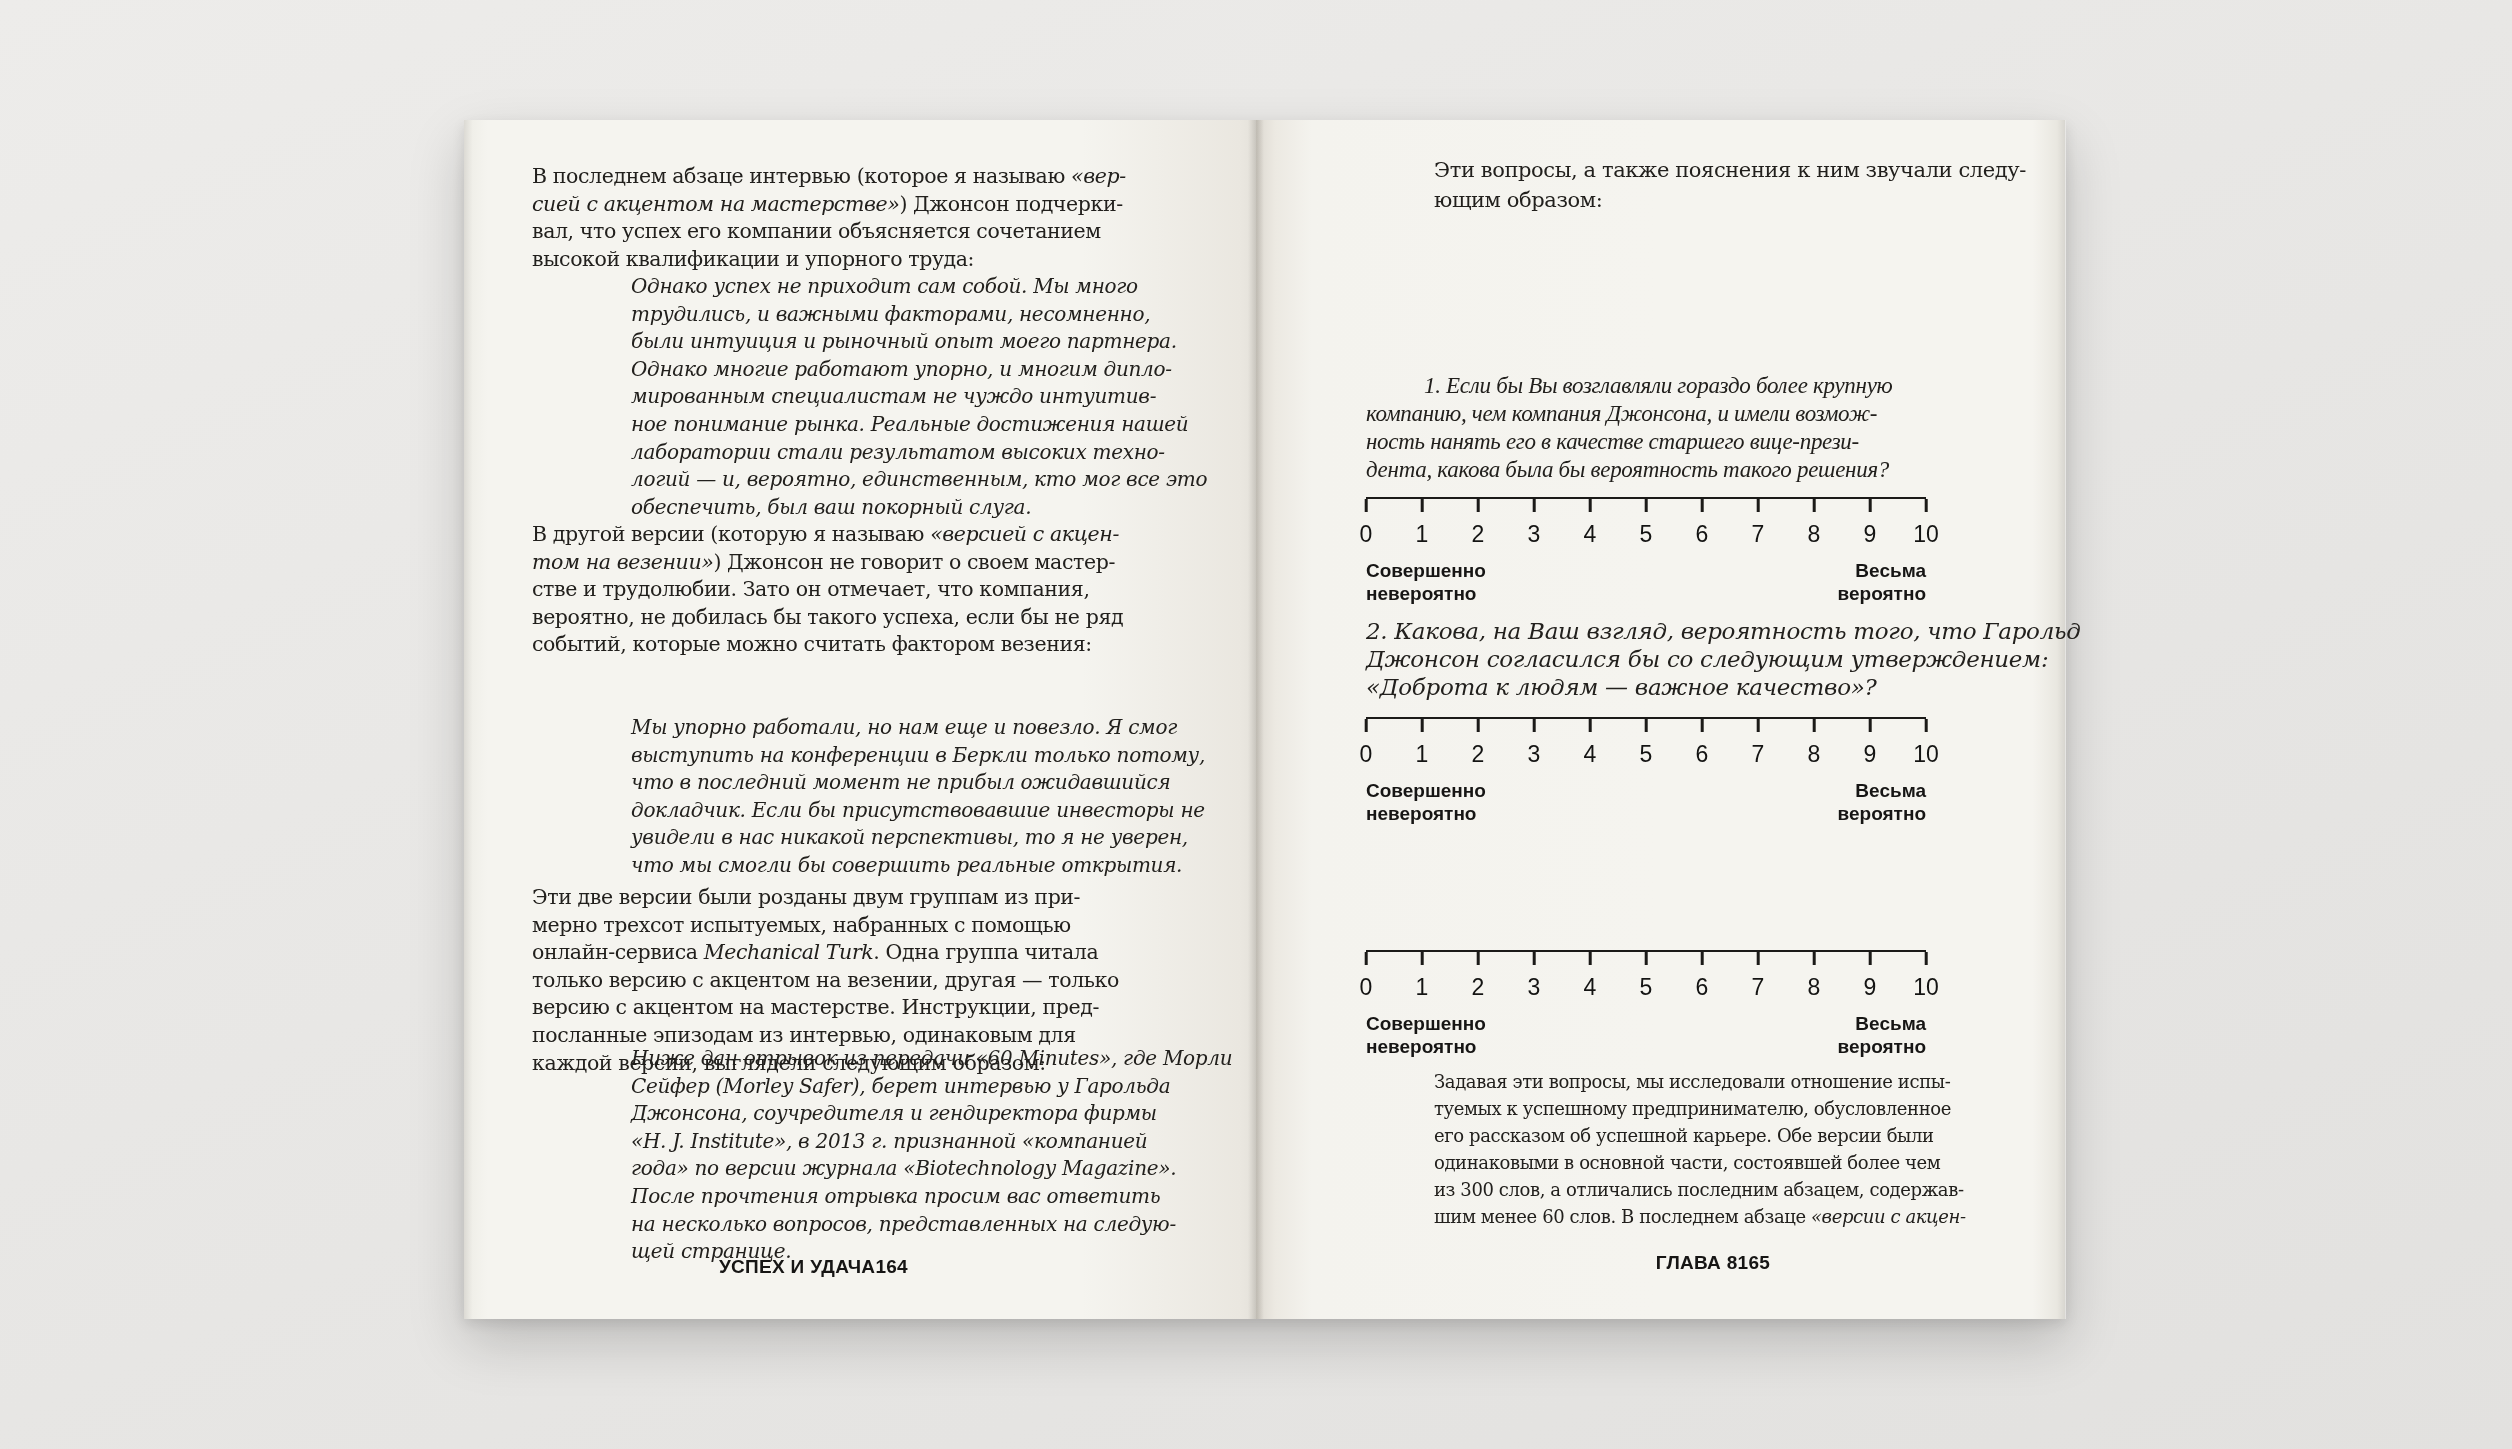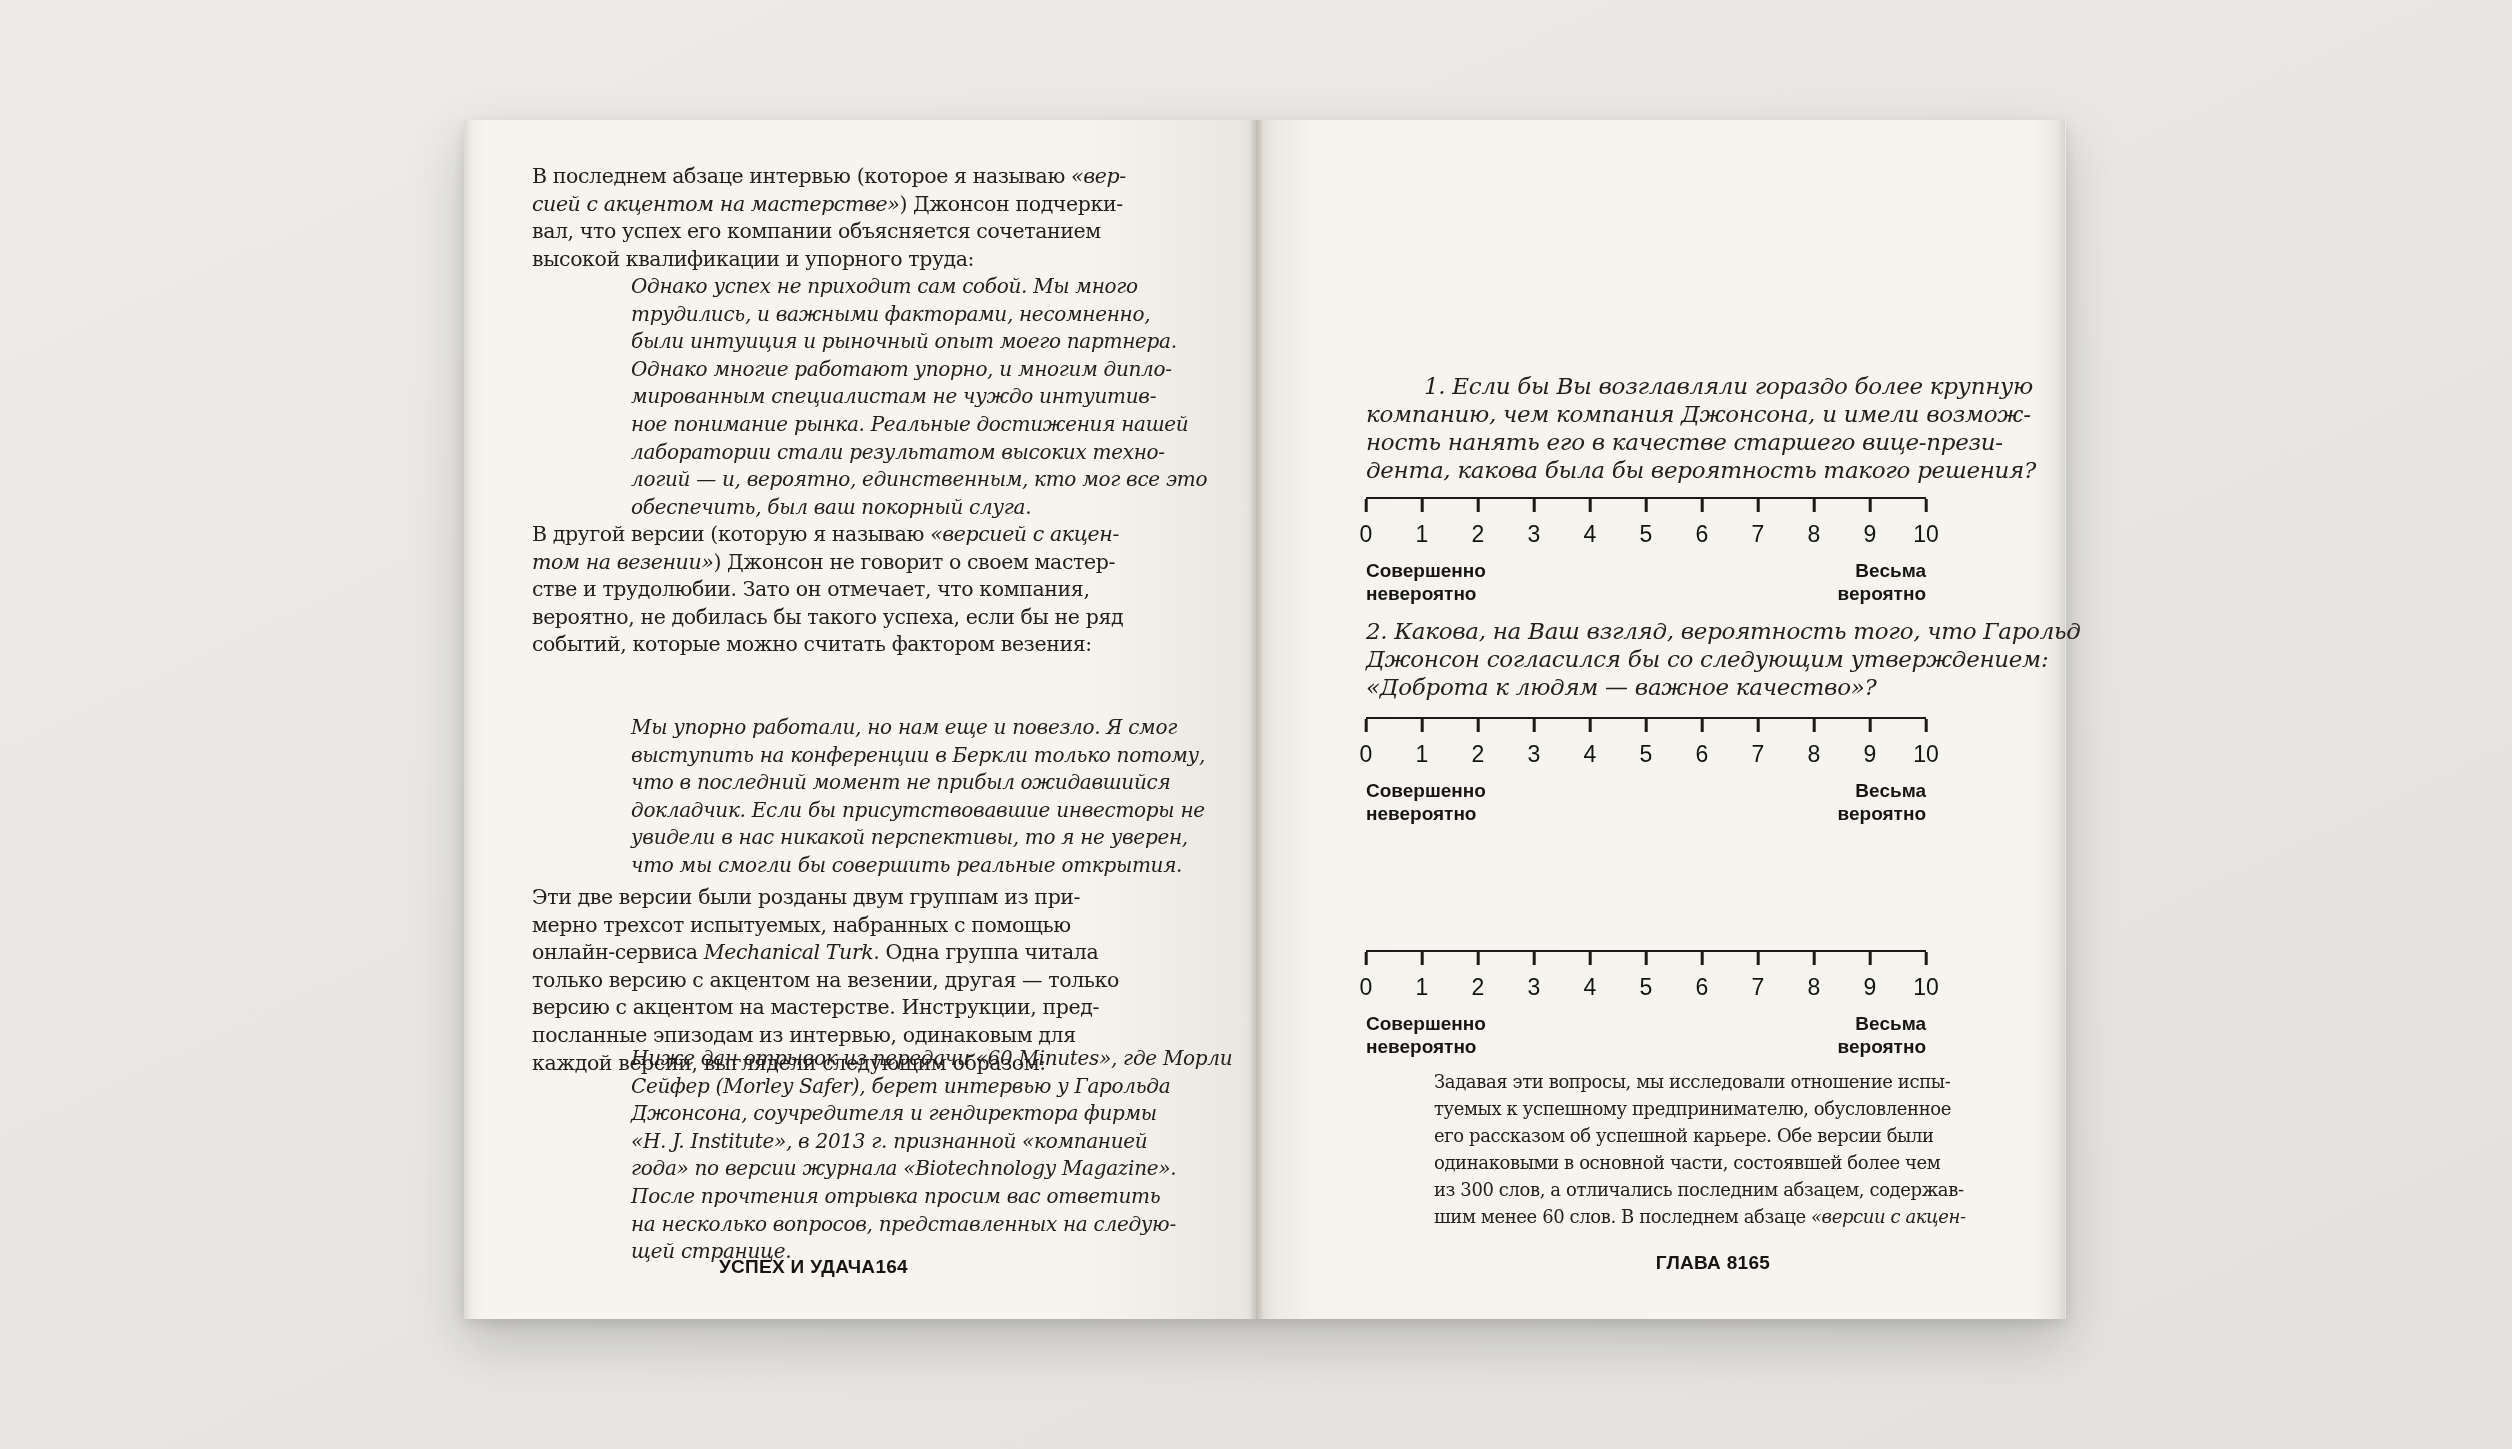--- a/index.html
+++ b/index.html
@@ -14,21 +14,21 @@
   .page-right{left:792px;width:809px;
     background:linear-gradient(to right,#ddd9d1 0px,#ece9e2 19px,#f4f3ee 56px,#f5f4ef 50%,#f5f4ef 96%,#e9e7e0 99%,#d8d6d0 100%);}
   .fold{position:absolute;left:784px;top:0;width:15.7px;height:100%;
     background:linear-gradient(to right,rgba(0,0,0,0),rgba(40,35,25,.16) 55%,rgba(0,0,0,0));}
   .blk{position:absolute;white-space:pre;}
   .body-l{font-size:20.5px;line-height:27.6px;letter-spacing:-0.4px;}
   .quote-l{font-size:20px;line-height:27.6px;font-style:italic;letter-spacing:-0.3px;}
   .quote-r{font-size:23px;line-height:28px;font-style:italic;letter-spacing:-0.3px;}
   .body-r1{font-size:21px;line-height:30px;letter-spacing:-0.4px;}
   .body-r2{font-size:18px;line-height:27px;letter-spacing:-0.4px;}
-  .indent{text-indent:58px;}
+  .indent{text-indent:58px;font-family:Liberation Serif, serif;}
   .it{font-style:italic;}
   .footer{position:absolute;display:flex;justify-content:center;
     font-family:Liberation Sans, sans-serif;font-weight:700;
     font-size:19px;letter-spacing:0.3px;color:#161514;}
   .scale{position:absolute;width:560px;}
   .ruler{position:relative;height:15.7px;border-top:2.6px solid #1b1a18;}
   .tick{position:absolute;top:0;width:2.6px;height:13px;background:#1b1a18;transform:translateX(-50%);}
   .nums{position:relative;height:26px;margin-top:6.1px;}
   .num{position:absolute;transform:translateX(-50%);
     font-family:"Liberation Sans","DejaVu Sans",sans-serif;font-size:23px;font-weight:400;color:#141413;}
@@ -84,20 +84,22 @@
 После прочтения отрывка просим вас ответить
 на несколько вопросов, представленных на следую-
 щей странице.</div>
       <div class="footer" style="left:68px;top:1136px;width:563px">
         <span>УСПЕХ И УДАЧА</span>
         <span>164</span>
       </div>
     </div>
 
     <div class="page page-right">
+      <div class="blk body-r1" style="left:178px;top:35px;width:558px">Эти вопросы, а также пояснения к ним звучали следу-
+ющим образом:</div>
       <div class="blk quote-r indent" style="left:110px;top:252px;width:626px">1. Если бы Вы возглавляли гораздо более крупную
 компанию, чем компания Джонсона, и имели возмож-
 ность нанять его в качестве старшего вице-прези-
 дента, какова была бы вероятность такого решения?</div>
 
       <div class="scale" style="left:110px;top:377px">
         <div class="ruler">
             <div class="tick" style="left: 0%;"></div>
             <div class="tick" style="left: 10%;"></div>
             <div class="tick" style="left: 20%;"></div>

